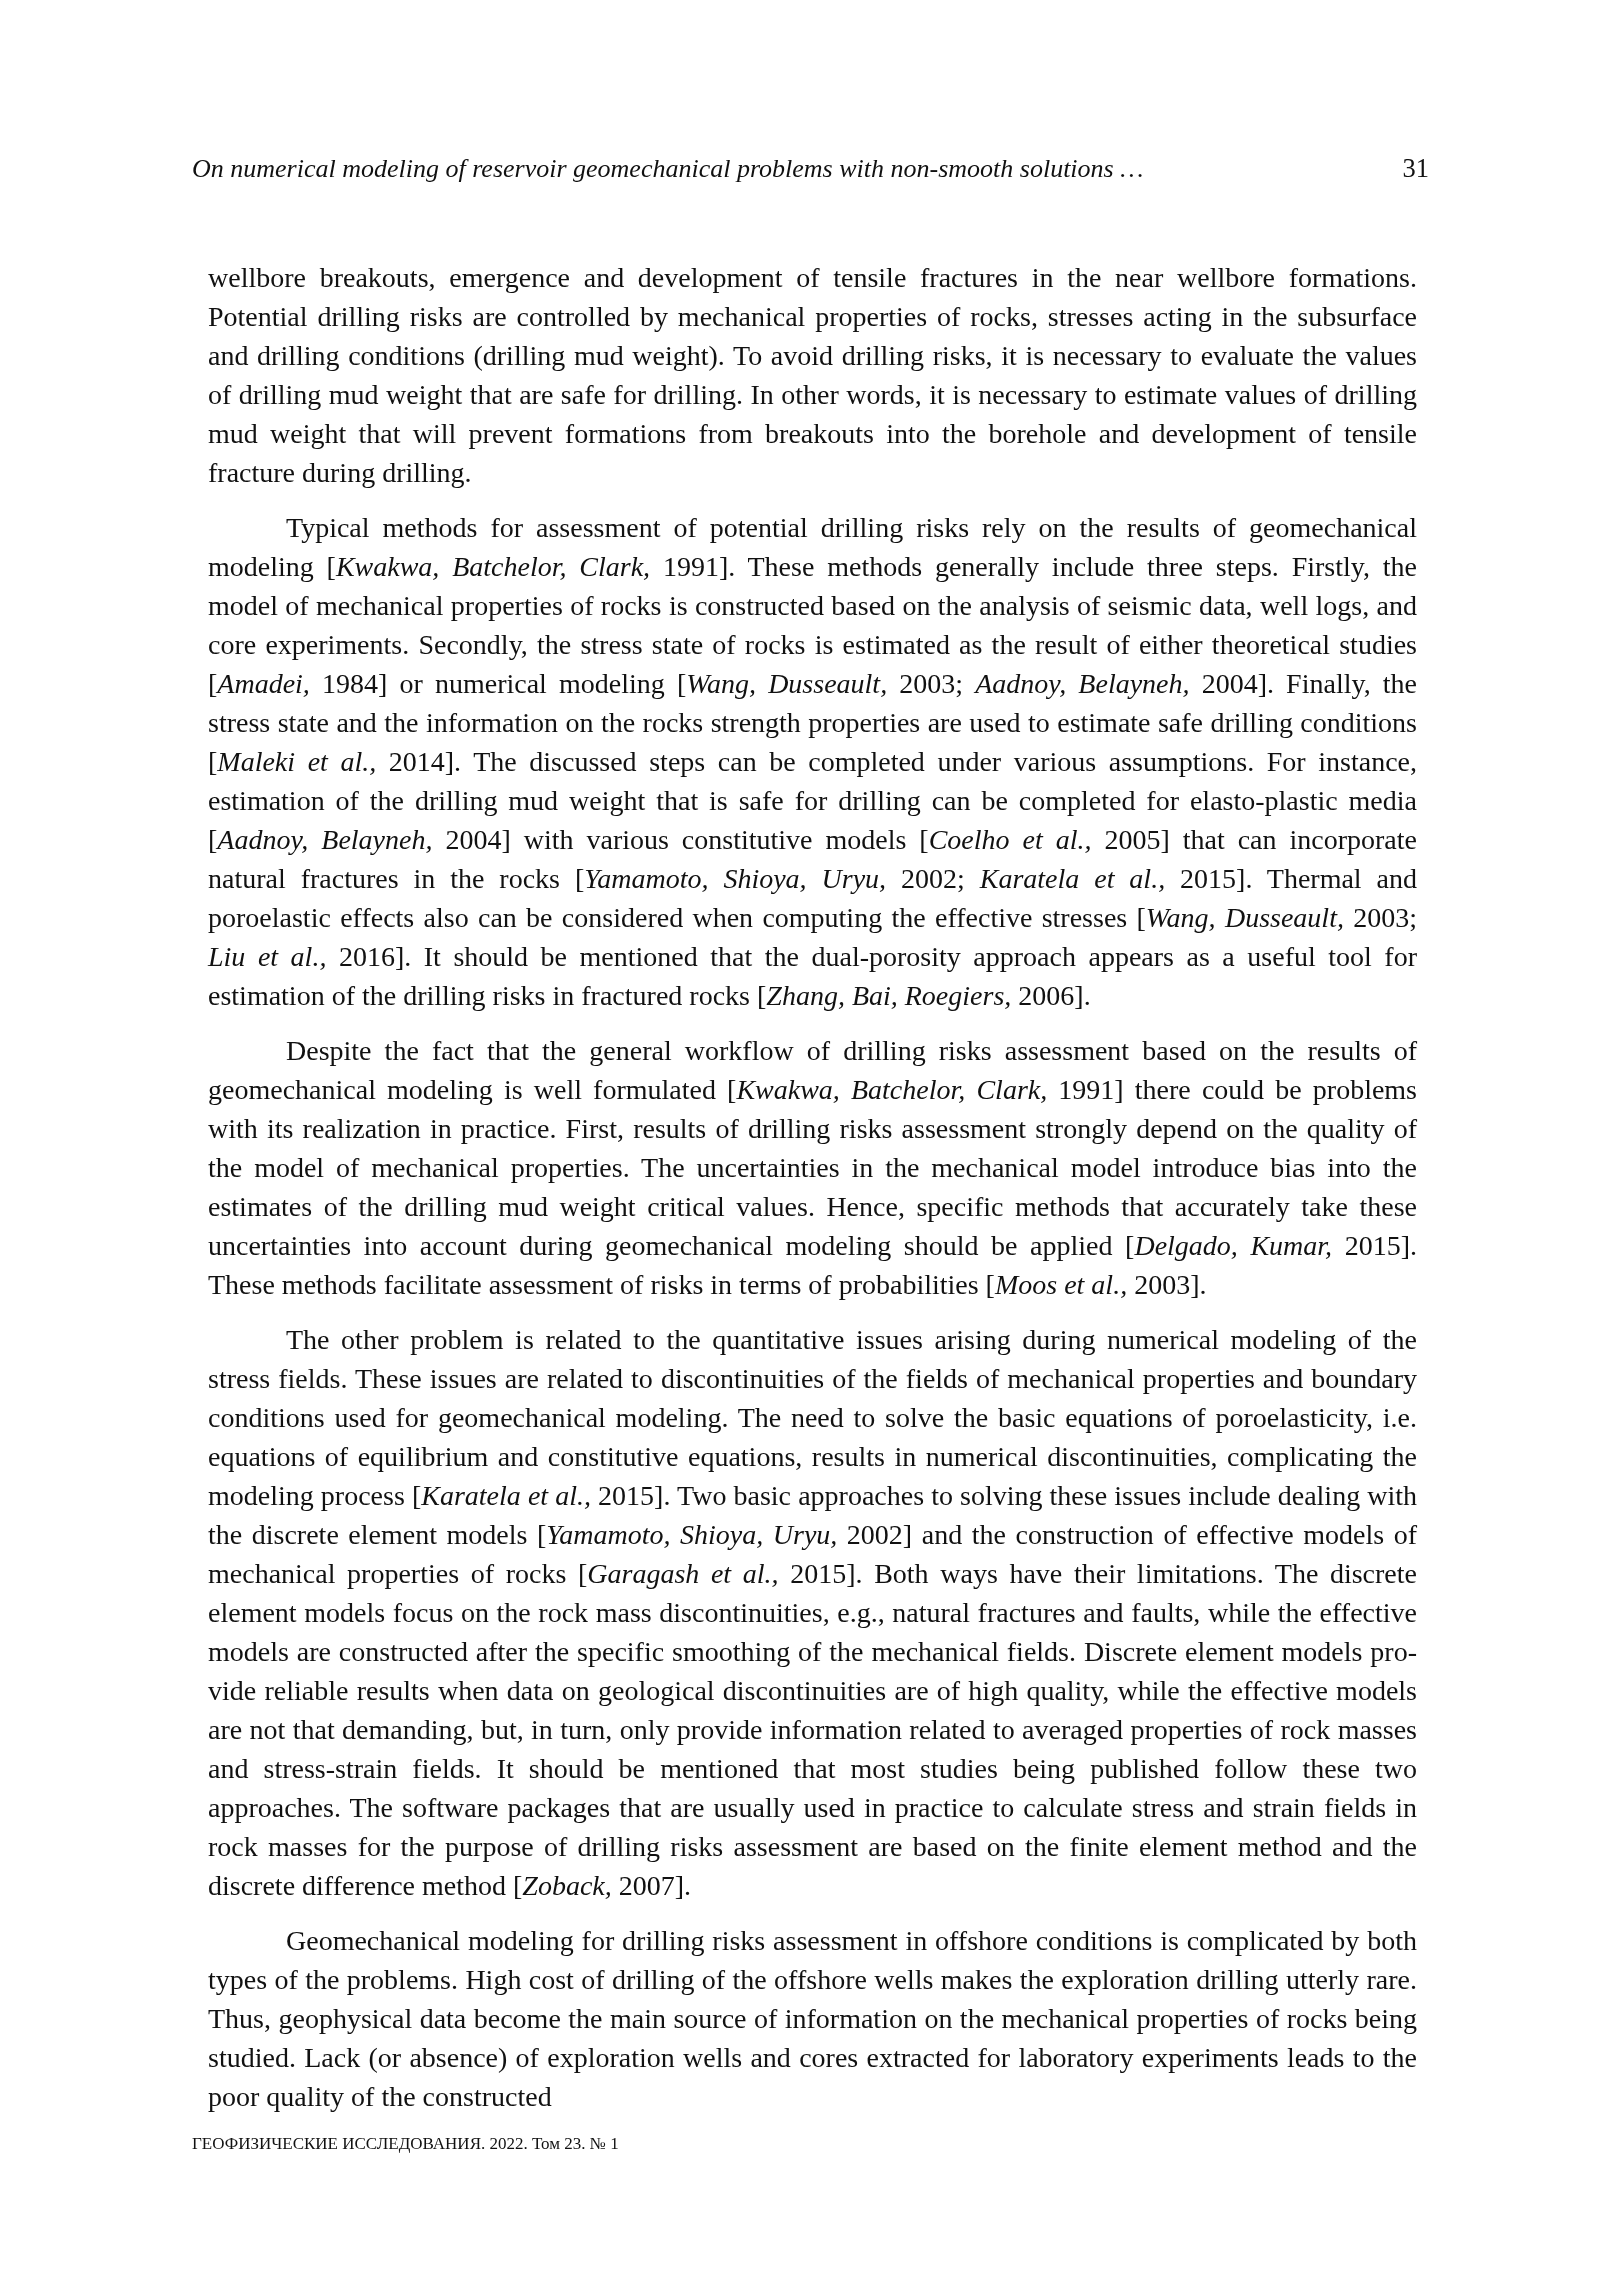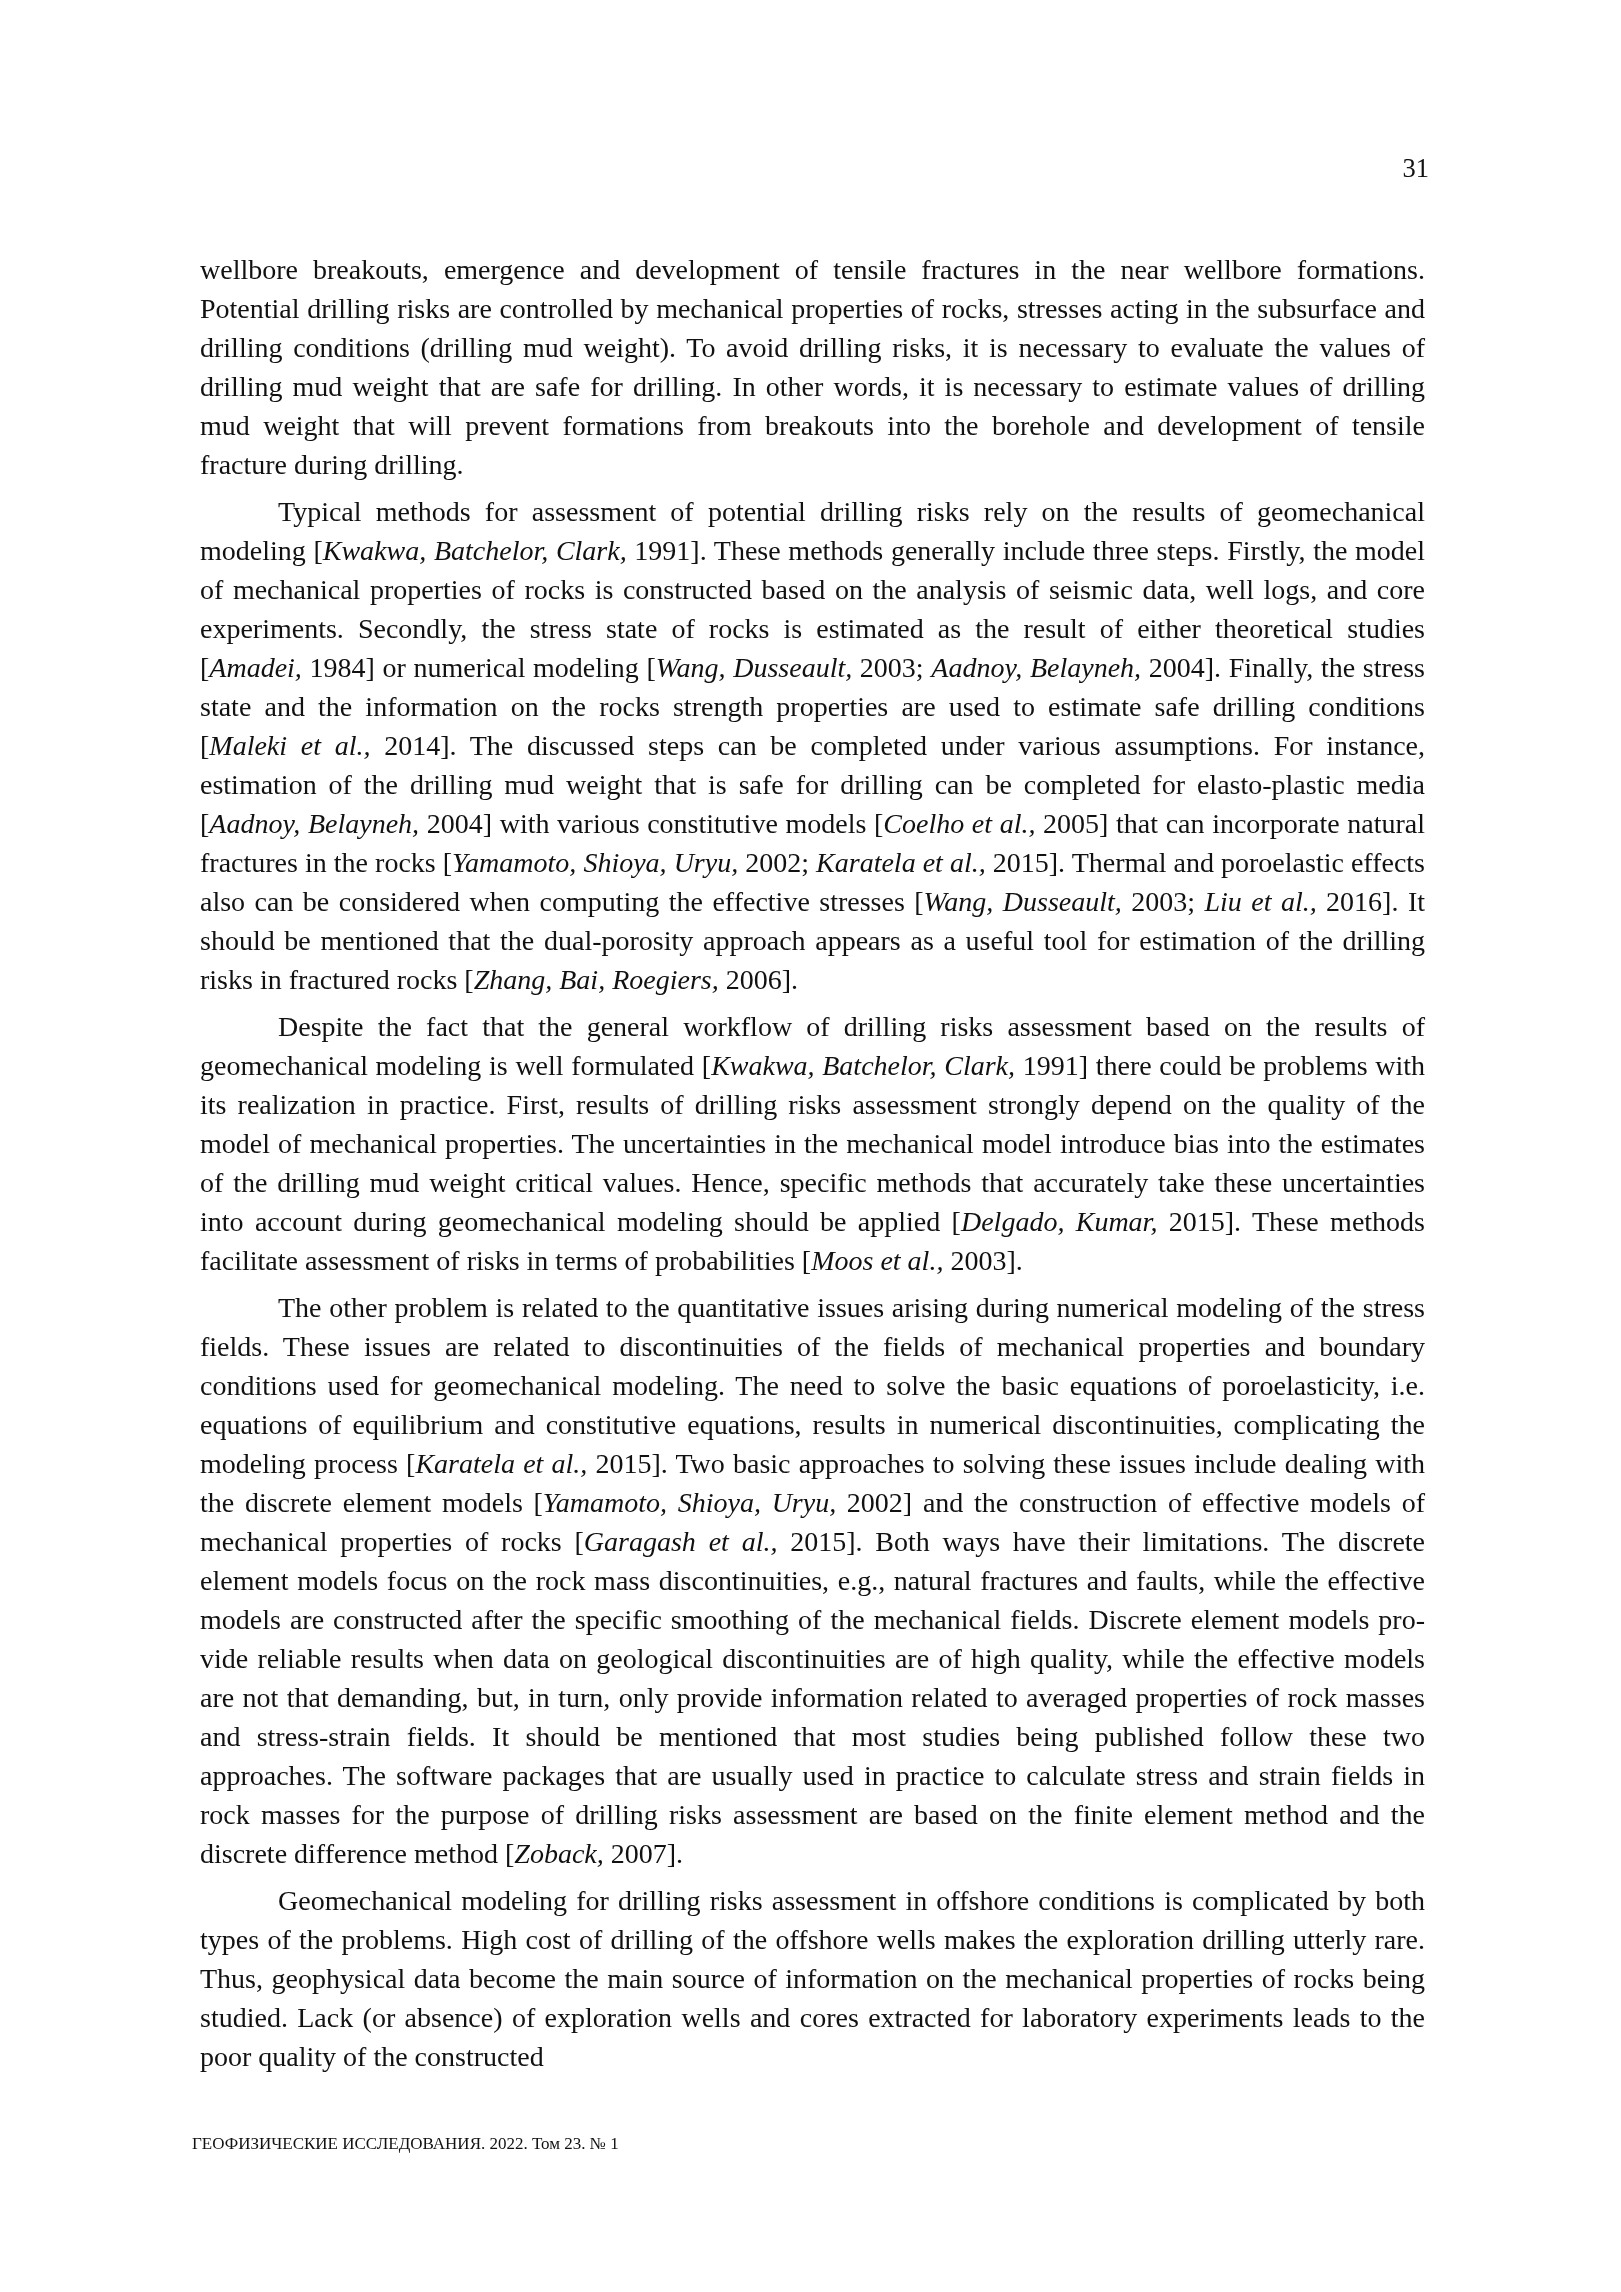--- a/index.html
+++ b/index.html
@@ -41,21 +41,21 @@
       position: absolute;
       left: 192px;
       top: 242px;
       width: 1241px;
       font-size: 28px;
       line-height: 39px;
       text-align: justify;
       hyphens: manual;
     }
     .body-text p {
-      margin: 8px;
+      margin: 16px;
       text-indent: 78px;
       font-family: Liberation Serif, serif;
     }
     .body-text p.cont {
       text-indent: 0;
     }
     .body-text .ref {
       font-style: italic;
     }
     .running-footer {
@@ -66,20 +66,21 @@
       line-height: 33px;
       white-space: nowrap;
     }
   </style>
 </head>
 <body>
 
 <div class="page">
 
   <div class="running-header">
+    <span class="running-title">On numerical modeling of reservoir geomechanical problems with non-smooth solutions …</span>
     <span class="page-number">31</span>
   </div>
 
   <div class="body-text" id="body-text">
       <p class="cont"><span>wellbore breakouts, emergence and development of tensile fractures in the near wellbore for­mations. Potential drilling risks are controlled by mechanical properties of rocks, stresses act­ing in the subsurface and drilling conditions (drilling mud weight). To avoid drilling risks, it is necessary to evaluate the values of drilling mud weight that are safe for drilling. In other words, it is necessary to estimate values of drilling mud weight that will prevent formations from breakouts into the borehole and development of tensile fracture during drilling.</span></p>
       <p><span>Typical methods for assessment of potential drilling risks rely on the results of geome­chanical modeling [</span><span class="ref">Kwakwa, Batchelor, Clark,</span><span> 1991]. These methods generally include three steps. Firstly, the model of mechanical properties of rocks is constructed based on the analysis of seismic data, well logs, and core experiments. Secondly, the stress state of rocks is esti­mated as the result of either theoretical studies [</span><span class="ref">Amadei,</span><span> 1984] or numerical modeling [</span><span class="ref">Wang, Dusseault,</span><span> 2003; </span><span class="ref">Aadnoy, Belayneh,</span><span> 2004]. Finally, the stress state and the information on the rocks strength properties are used to estimate safe drilling conditions [</span><span class="ref">Maleki et al.,</span><span> 2014]. The discussed steps can be completed under various assumptions. For instance, estimation of the drilling mud weight that is safe for drilling can be completed for elasto-plastic media [</span><span class="ref">Aadnoy, Belayneh,</span><span> 2004] with various constitutive models [</span><span class="ref">Coelho et al.,</span><span> 2005] that can incorporate natural fractures in the rocks [</span><span class="ref">Yamamoto, Shioya, Uryu,</span><span> 2002; </span><span class="ref">Karatela et al.,</span><span> 2015]. Thermal and poroelastic effects also can be considered when computing the effective stresses [</span><span class="ref">Wang, Dusseault,</span><span> 2003; </span><span class="ref">Liu et al.,</span><span> 2016]. It should be mentioned that the dual-porosity approach ap­pears as a useful tool for estimation of the drilling risks in fractured rocks [</span><span class="ref">Zhang, Bai, Roe­giers,</span><span> 2006].</span></p>
       <p><span>Despite the fact that the general workflow of drilling risks assessment based on the re­sults of geomechanical modeling is well formulated [</span><span class="ref">Kwakwa, Batchelor, Clark,</span><span> 1991] there could be problems with its realization in practice. First, results of drilling risks assessment strongly depend on the quality of the model of mechanical properties. The uncertainties in the mechanical model introduce bias into the estimates of the drilling mud weight critical values. Hence, specific methods that accurately take these uncertainties into account during geome­chanical modeling should be applied [</span><span class="ref">Delgado, Kumar,</span><span> 2015]. These methods facilitate as­sessment of risks in terms of probabilities [</span><span class="ref">Moos et al.,</span><span> 2003].</span></p>
       <p><span>The other problem is related to the quantitative issues arising during numerical modeling of the stress fields. These issues are related to discontinuities of the fields of mechanical proper­ties and boundary conditions used for geomechanical modeling. The need to solve the basic equations of poroelasticity, i.e. equations of equilibrium and constitutive equations, results in numerical discontinuities, complicating the modeling process [</span><span class="ref">Karatela et al.,</span><span> 2015]. Two basic approaches to solving these issues include dealing with the discrete element models [</span><span class="ref">Yamamoto, Shioya, Uryu,</span><span> 2002] and the construction of effective models of mechanical properties of rocks [</span><span class="ref">Garagash et al.,</span><span> 2015]. Both ways have their limitations. The discrete element models focus on the rock mass discontinuities, e.g., natural fractures and faults, while the effective models are constructed after the specific smoothing of the mechanical fields. Discrete element models pro­vide reliable results when data on geological discontinuities are of high quality, while the effec­tive models are not that demanding, but, in turn, only provide information related to averaged properties of rock masses and stress-strain fields. It should be mentioned that most studies being published follow these two approaches. The software packages that are usually used in practice to calculate stress and strain fields in rock masses for the purpose of drilling risks assessment are based on the finite element method and the discrete difference method [</span><span class="ref">Zoback,</span><span> 2007].</span></p>
       <p><span>Geomechanical modeling for drilling risks assessment in offshore conditions is compli­cated by both types of the problems. High cost of drilling of the offshore wells makes the ex­ploration drilling utterly rare. Thus, geophysical data become the main source of information on the mechanical properties of rocks being studied. Lack (or absence) of exploration wells and cores extracted for laboratory experiments leads to the poor quality of the constructed</span></p>
     </div>

